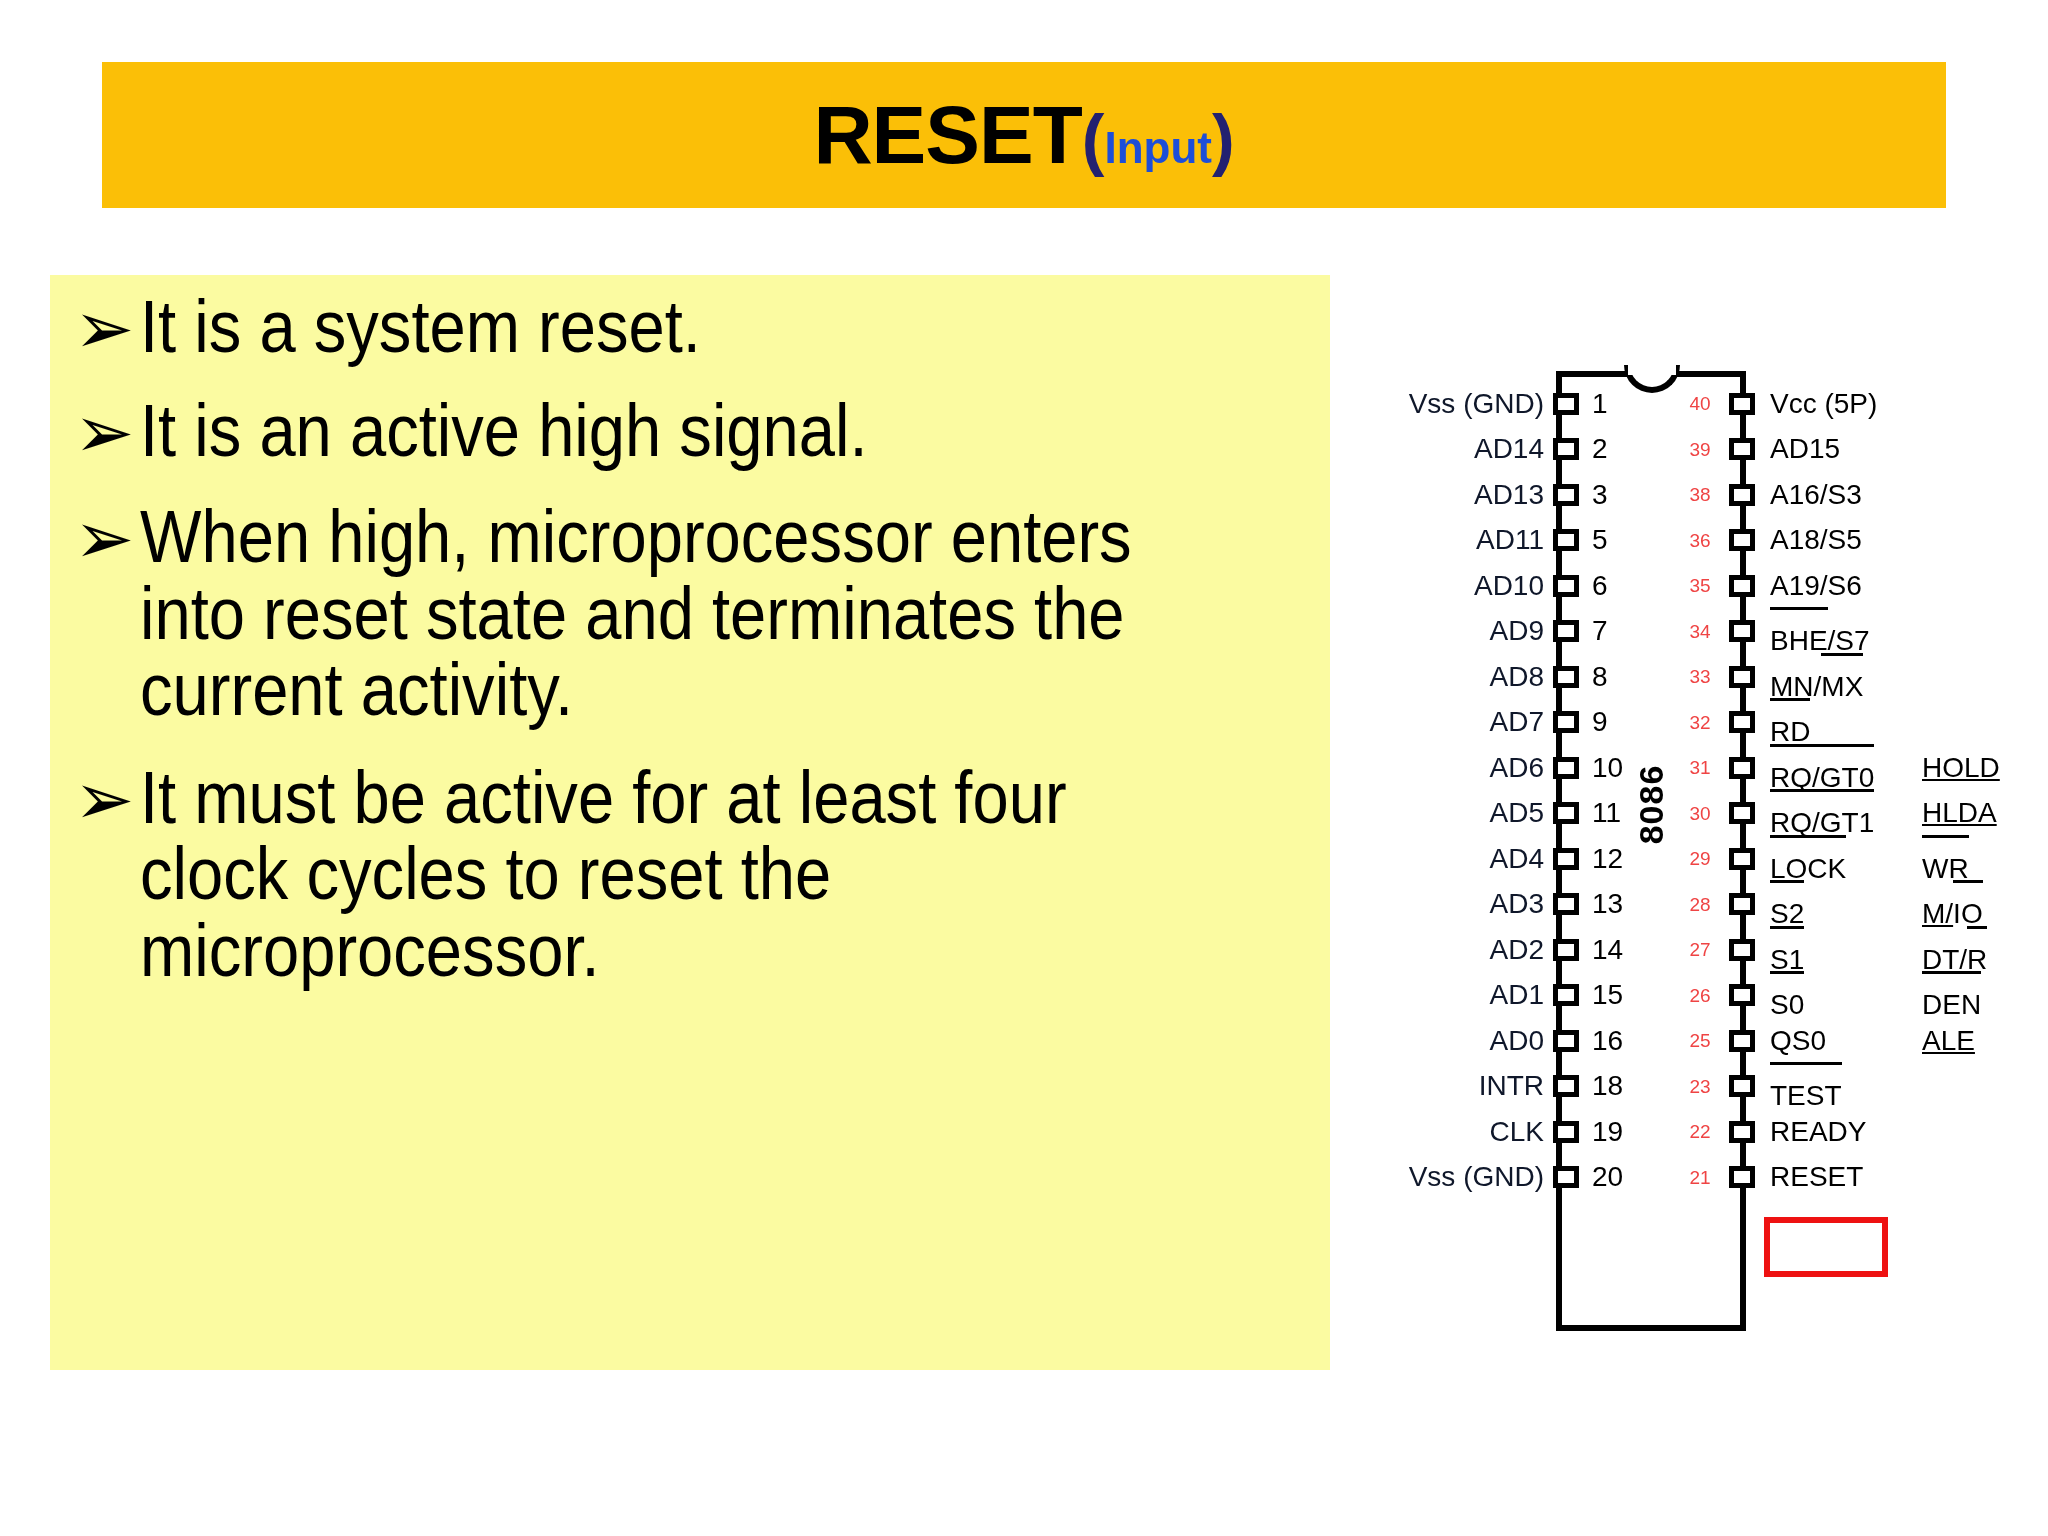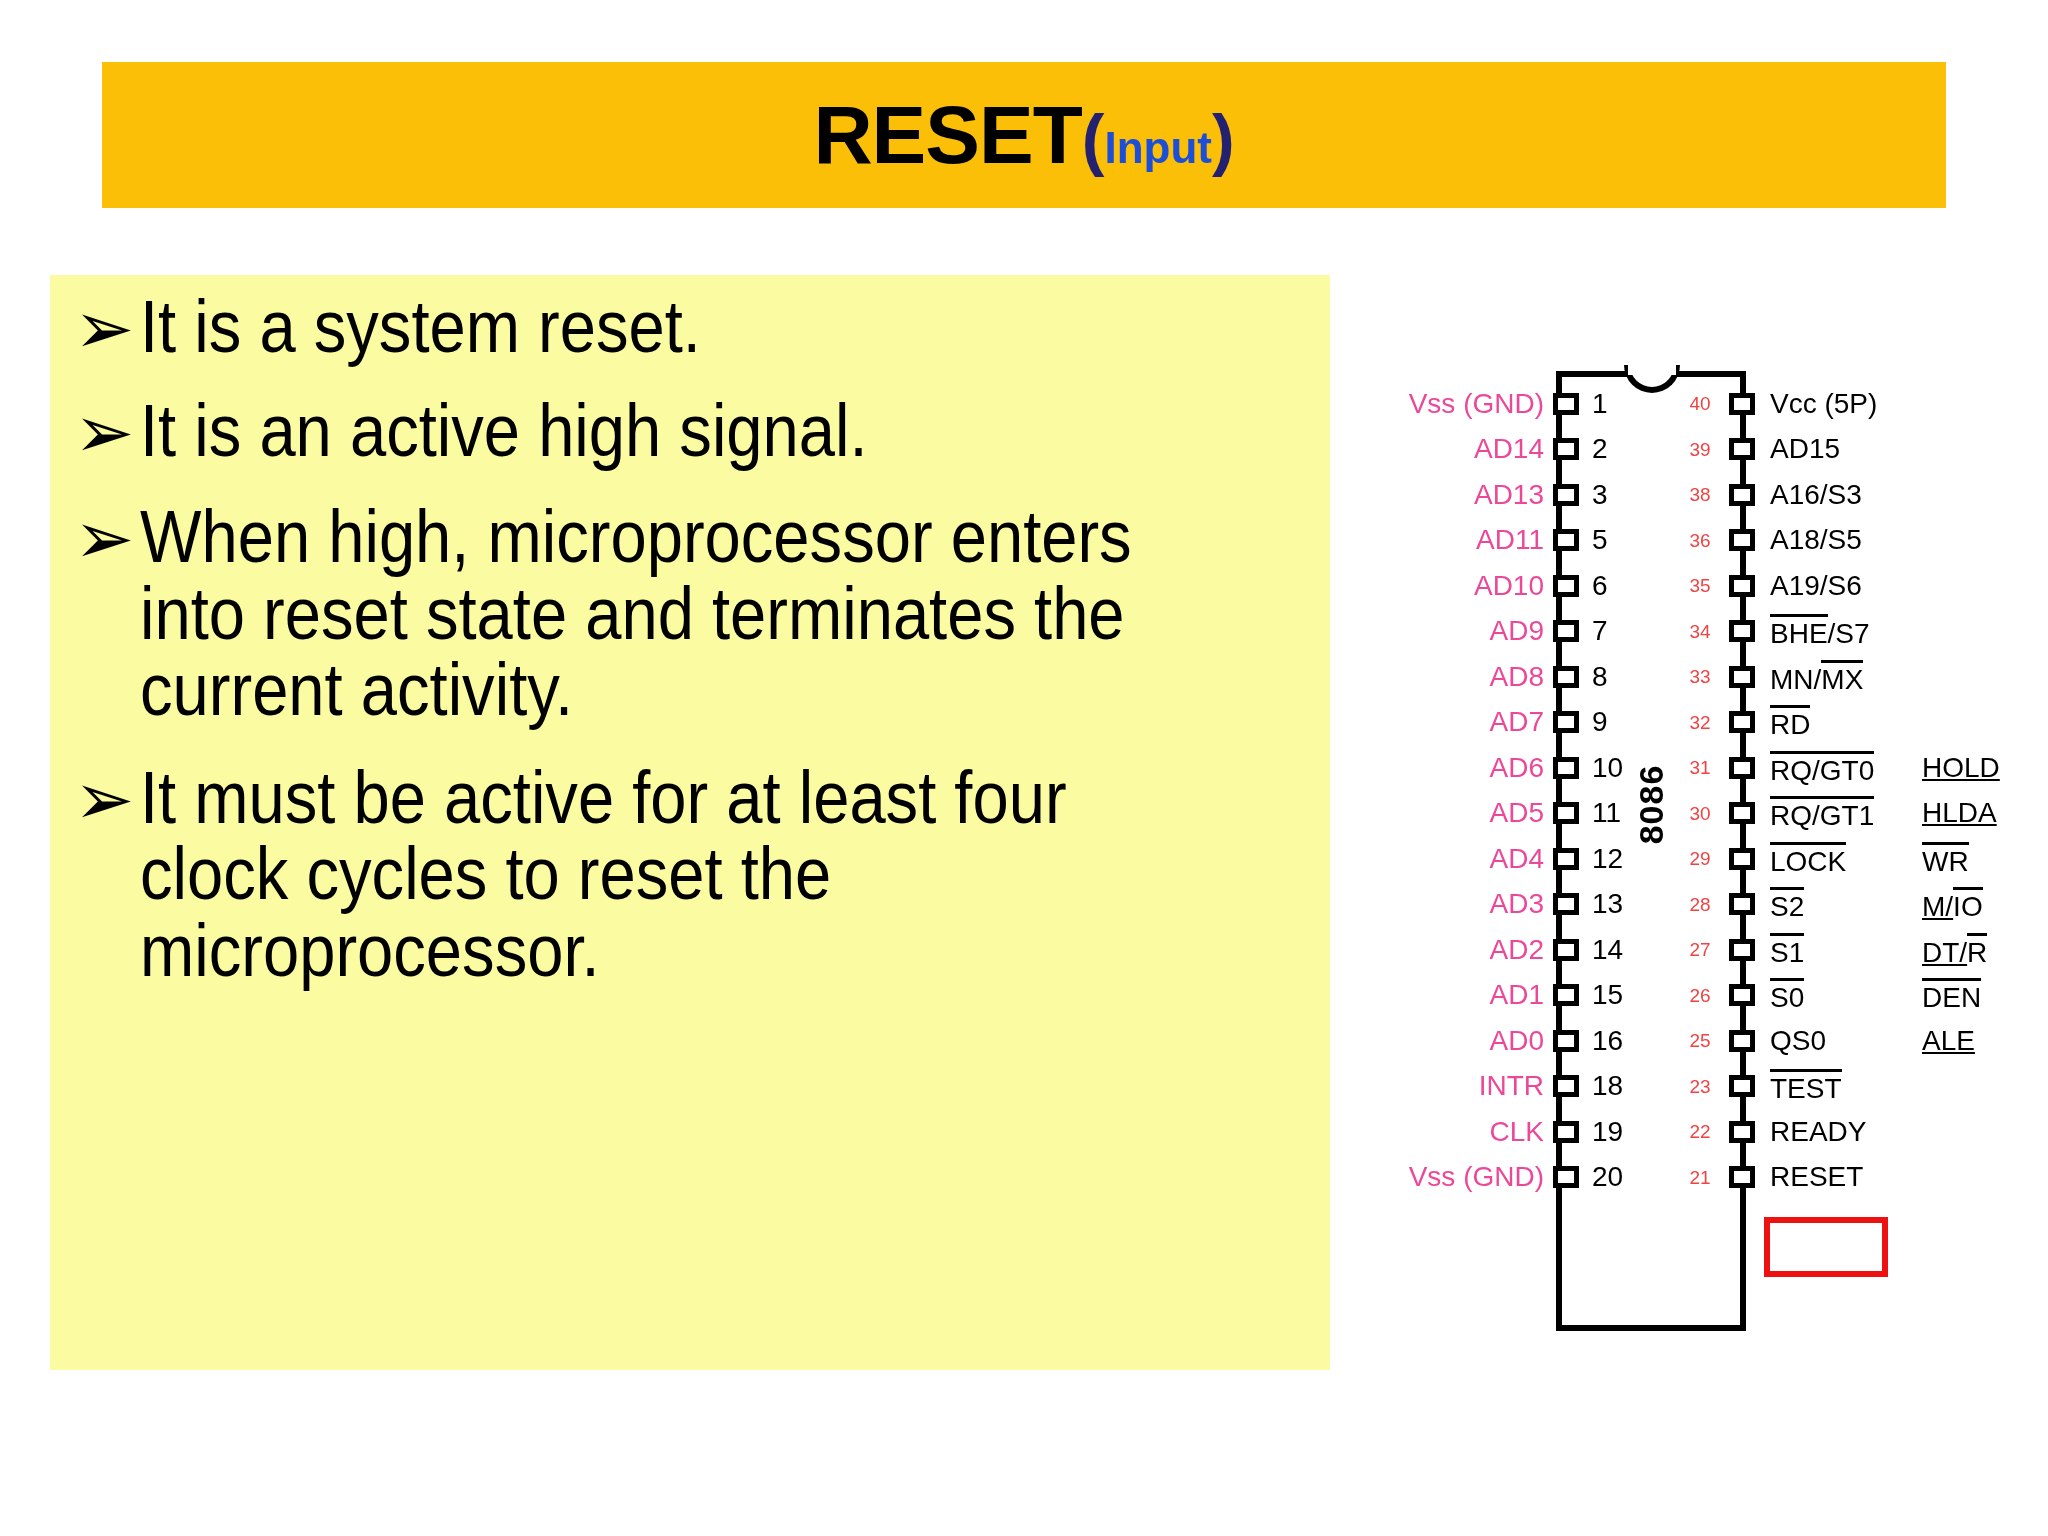--- a/index.html
+++ b/index.html
@@ -100,21 +100,21 @@
   }
 
   .pin-rows{position:absolute;left:0;top:26px;width:640px;}
   .pin-row{
     height:45.5px;
     display:flex;align-items:center;
     position:relative;
   }
   .pin-label-left{
     width:192px;text-align:right;
-    font-size:28px;color:#ec4899;
+    font-size:28px;color:#0f172a;
     padding-right:8px;box-sizing:border-box;
     white-space:nowrap;
     line-height:1;
   }
   .pin-pad-left{
     position:absolute;left:193px;
     width:26px;height:22px;
     border:5px solid #000;background:#fff;
     box-sizing:border-box;z-index:2;
   }
@@ -133,21 +133,21 @@
     box-sizing:border-box;z-index:2;
   }
   .pin-label-right{
     position:absolute;left:410px;
     font-size:28px;color:#000;white-space:nowrap;line-height:1;
   }
   .pin-label-alt{
     position:absolute;left:562px;
     font-size:28px;color:#000;white-space:nowrap;line-height:1;text-decoration:underline;
   }
-  .ovr{ border-top:3px solid #000; display:inline-block; line-height:1.05; padding-top:2px;}
+  .ovr{ border-top:3px solid #000; display:inline-block; line-height:1.05; padding-top:16px;}
   #reset-highlight{
     position:absolute;left:404px;top:862px;
     width:124px;height:60px;
     border:6px solid #EE1111;
     box-sizing:border-box;
     z-index:6;
     background:transparent;
   }
 </style>
 </head>

